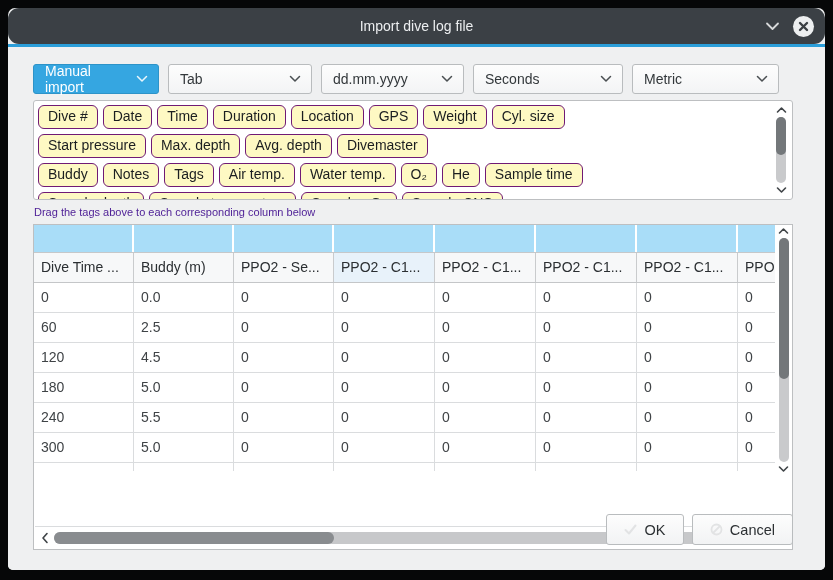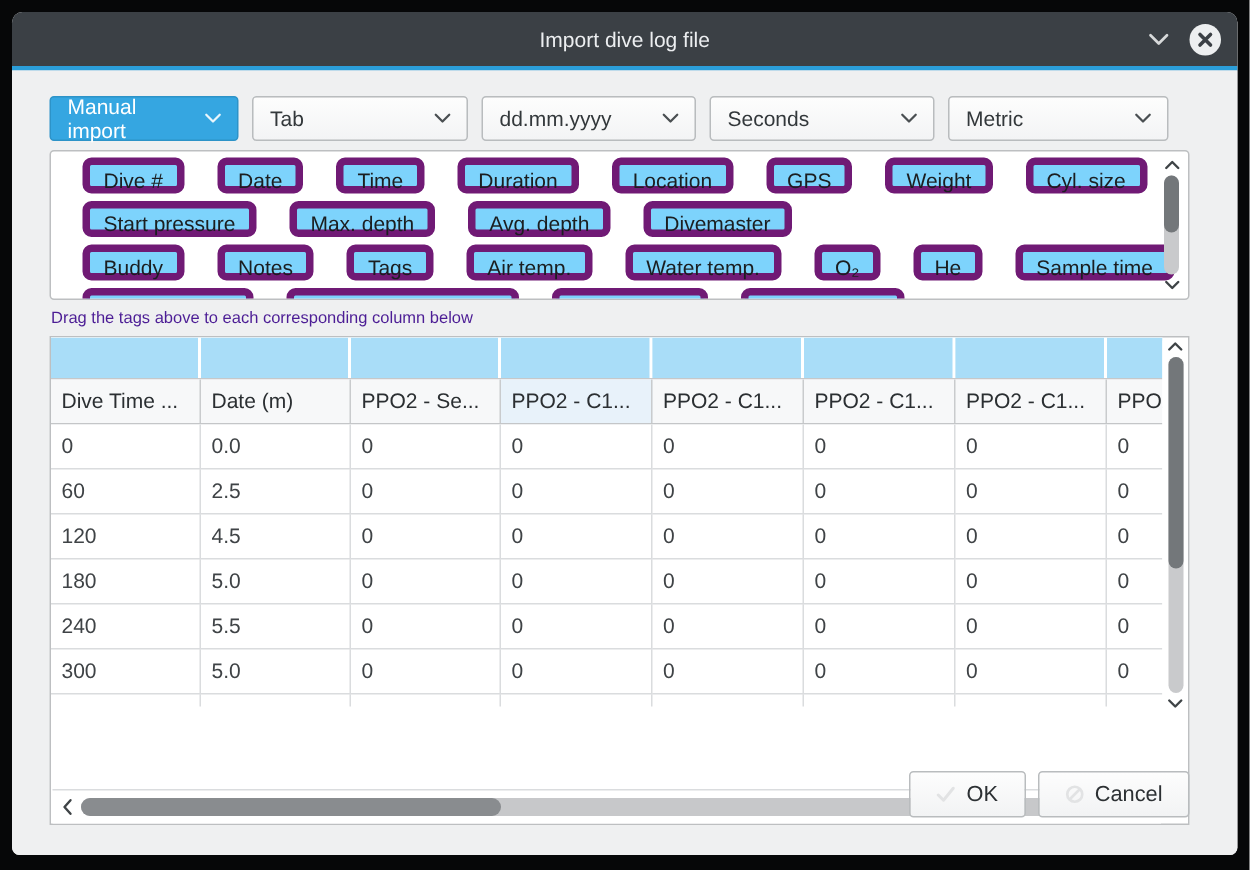--- a/index.html
+++ b/index.html
@@ -3,21 +3,21 @@
 <meta charset="utf-8">
 <style>
   * { margin:0; padding:0; box-sizing:border-box; }
   html,body { width:833px; height:580px; overflow:hidden; }
   body { background:#060708; font-family:"Liberation Sans", sans-serif; position:relative; }
 
   .window { position:absolute; left:8px; top:8px; width:817px; height:562px;
             border-radius:7px 7px 5px 5px; overflow:hidden; background:#eff0f1; }
 
   
-  .titlebar { position:relative; height:36px; background:#3b4045; }
+  .titlebar { position:relative; height:36px; background:#3b4045;border-radius:11px; }
   .win-title { position:absolute; left:0; right:0; top:50%; transform:translateY(-50%);
                text-align:center; color:#eceef0; font-size:14px; }
   .tb-right { position:absolute; right:11px; top:0; height:36px; display:flex; align-items:center; gap:13px; }
   .tb-chevron { color:#d7d9da; display:flex; }
   .tb-close { width:21px; height:21px; border-radius:50%; background:#edeff0;
               display:flex; align-items:center; justify-content:center; }
   .accent-line { height:3px; background:#2b9ed9; }
 
   .content { position:absolute; top:39px; left:0; right:0; bottom:0; background:#eff0f1; }
 
@@ -30,22 +30,22 @@
   .select .sel-chev { display:flex; color:#4a4f52; margin-left:8px; }
   .select.accent { background:#35a6e1; border-color:#2d93c8; color:#fff; }
   .select.accent .sel-chev { color:#eaf6fc; }
 
   
   .tags-panel { position:absolute; left:25px; top:53px; width:760px; height:100px;
                 background:#fff; border:1px solid #bdbfc1; border-radius:3px; overflow:hidden; }
   .tags-rows { position:absolute; left:4px; top:4px; right:22px;
                display:flex; flex-direction:column; gap:5px; }
   .tag-row { display:flex; gap:5px; }
-  .tag { height:24px; line-height:21px; background:#7dd3fc; border:5px solid #701a75;
-         border-radius:6px; padding:0 9px; font-size:14px; color:#1b1e20; white-space:nowrap;margin-left:17px; }
+  .tag { height:24px; line-height:21px; background:#fef9c3; border:1px solid #701a75;
+         border-radius:6px; padding:0 9px; font-size:14px; color:#1b1e20; white-space:nowrap; }
 
   
   .vscroll { position:absolute; display:flex; flex-direction:column; align-items:center; }
   .sb-arrow { color:#3f4447; display:flex; flex:none; }
   .sb-track-v { position:relative; width:10px; flex:1; background:#c9cacc; border-radius:5px; margin:3px 0; }
   .sb-thumb-v { position:absolute; left:0; width:10px; background:#73777a; border-radius:5px; }
 
   .tags-scroll { right:3px; top:5px; bottom:5px; width:16px; }
 
   .hint { position:absolute; left:26px; top:159px; font-size:11px; color:#4c1d95; }
@@ -215,21 +215,21 @@
             <div class="drop-cell"></div>
             <div class="drop-cell"></div>
             <div class="drop-cell"></div>
             <div class="drop-cell"></div>
             <div class="drop-cell"></div>
             <div class="drop-cell"></div>
             <div class="drop-cell"></div>
           </div>
         <div class="thead" style="grid-template-columns: 100px 100px 100px 101px 101px 101px 101px 1fr;">
             <div class="th">Dive Time ...</div>
-            <div class="th">Date (m)</div>
+            <div class="th">Buddy (m)</div>
             <div class="th">PPO2 - Se...</div>
             <div class="th hl">PPO2 - C1...</div>
             <div class="th">PPO2 - C1...</div>
             <div class="th">PPO2 - C1...</div>
             <div class="th">PPO2 - C1...</div>
             <div class="th">PPO2</div>
           </div>
         <div>
             <div class="trow" style="grid-template-columns: 100px 100px 100px 101px 101px 101px 101px 1fr;">
               <div class="td">0</div>

